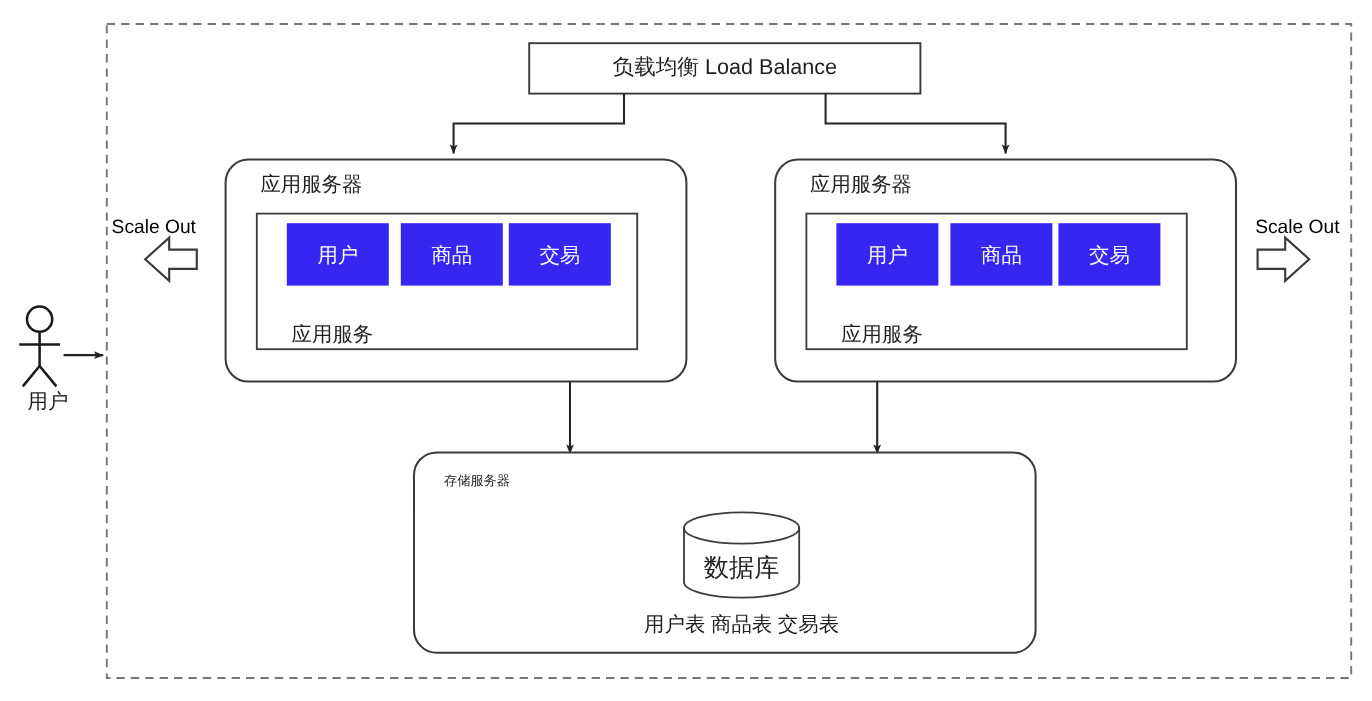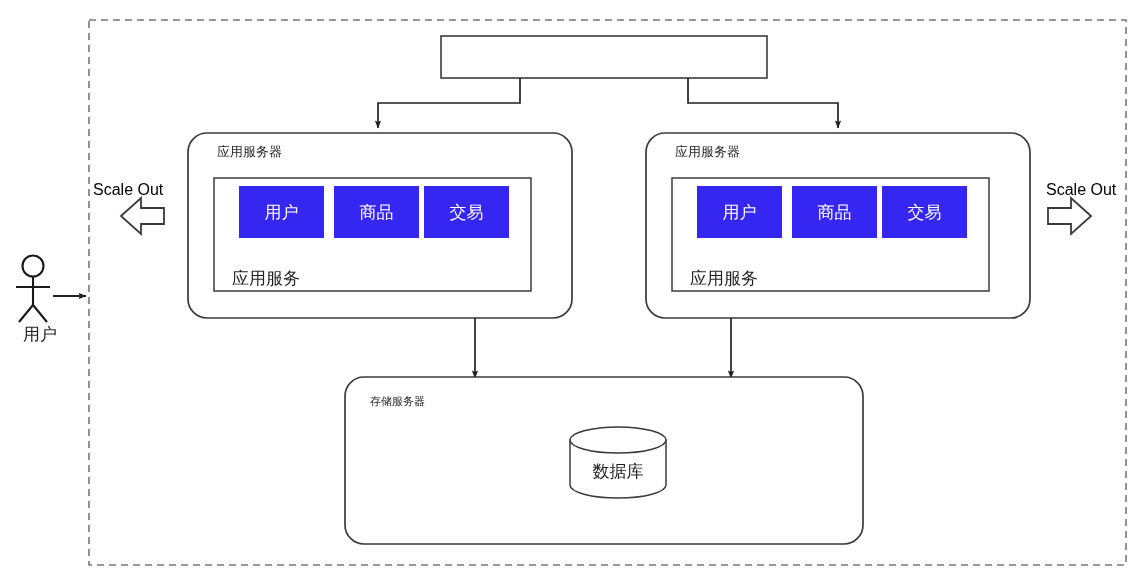--- a/index.html
+++ b/index.html
@@ -34,29 +34,30 @@
   .lb-title {
     left: 441px;
     top: 47px;
     width: 326px;
     text-align: center;
     font-size: 18px;
     color: #1f1f1f;
   }
   
   .srv-title {
-    font-size: 13px;
+    font-size: 17px;
     color: #1f1f1f;
   }
   .srv-title.left  { left: 217px; top: 145px; }
   .srv-title.right { left: 675px; top: 145px; }
   
   .panel-caption {
     font-size: 17px;
     color: #1f1f1f;
+    margin-left: 11px;
   }
   .panel-caption.left  { left: 232px; top: 270px; }
   .panel-caption.right { left: 690px; top: 270px; }
   
   .chip {
     position: absolute;
     background: var(--chip-blue, #3526f2);
     color: #ffffff;
     font-size: 17px;
     display: flex;
@@ -68,21 +69,21 @@
   .store-title {
     left: 370px;
     top: 396px;
     font-size: 11px;
   }
   .db-label {
     left: 570px;
     top: 463px;
     width: 96px;
     text-align: center;
-    font-size: 17px;
+    font-size: 21px;
   }
   .store-tables {
     left: 440px;
     top: 512px;
     width: 356px;
     text-align: center;
     font-size: 17px;
   }
   
   .scale-lbl {
@@ -143,36 +144,38 @@
     <line x1="731" y1="318" x2="731" y2="378" stroke="#222222" stroke-width="1.7" marker-end="url(#arrowhead)"></line>
 
     <rect x="345" y="377" width="518" height="167" rx="19" ry="19" fill="#ffffff" stroke="#3b3b3b" stroke-width="1.7"></rect>
 
     <g fill="#ffffff" stroke="#3b3b3b" stroke-width="1.5">
       <path d="M570,440 L570,485 A48,13 0 0 0 666,485 L666,440 Z"></path>
       <ellipse cx="618" cy="440" rx="48" ry="13"></ellipse>
     </g>
   </svg>
 
+  <div class="lbl lb-title">负载均衡 Load Balance</div>
 
   <div class="lbl srv-title left">应用服务器</div>
   <div class="lbl panel-caption left">应用服务</div>
 
   <div class="chip" style="left: 239px; top: 186px; width: 85px; height: 52px; --chip-blue: #3526f2;">用户</div>
   <div class="chip" style="left: 334px; top: 186px; width: 85px; height: 52px; --chip-blue: #3526f2;">商品</div>
   <div class="chip" style="left: 424px; top: 186px; width: 85px; height: 52px; --chip-blue: #3526f2;">交易</div>
 
   <div class="lbl srv-title right">应用服务器</div>
   <div class="lbl panel-caption right">应用服务</div>
 
   <div class="chip" style="left: 697px; top: 186px; width: 85px; height: 52px; --chip-blue: #3526f2;">用户</div>
   <div class="chip" style="left: 792px; top: 186px; width: 85px; height: 52px; --chip-blue: #3526f2;">商品</div>
   <div class="chip" style="left: 882px; top: 186px; width: 85px; height: 52px; --chip-blue: #3526f2;">交易</div>
 
   <div class="lbl store-title">存储服务器</div>
   <div class="lbl db-label">数据库</div>
+  <div class="lbl store-tables">用户表 商品表 交易表</div>
 
   <div class="lbl scale-lbl left">Scale Out</div>
   <div class="lbl scale-lbl right">Scale Out</div>
 
   <div class="lbl actor-lbl">用户</div>
 
 </div>
 
 </body></html>

